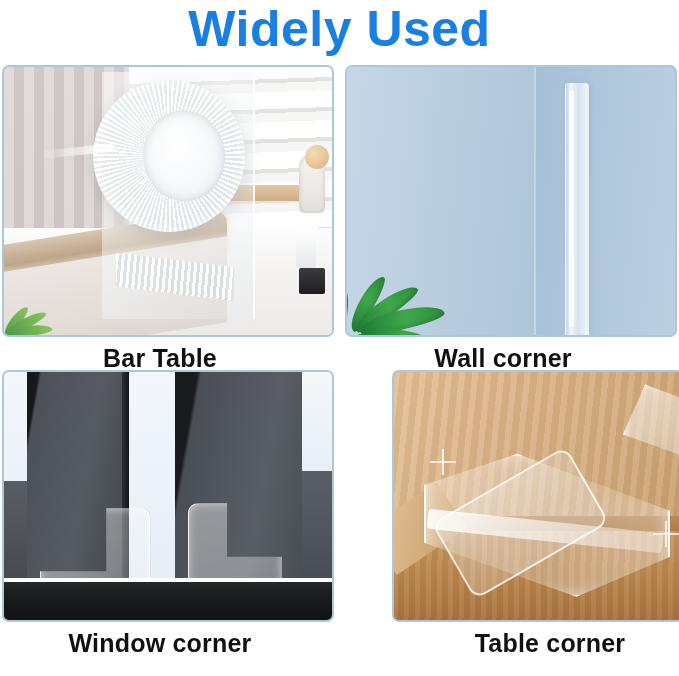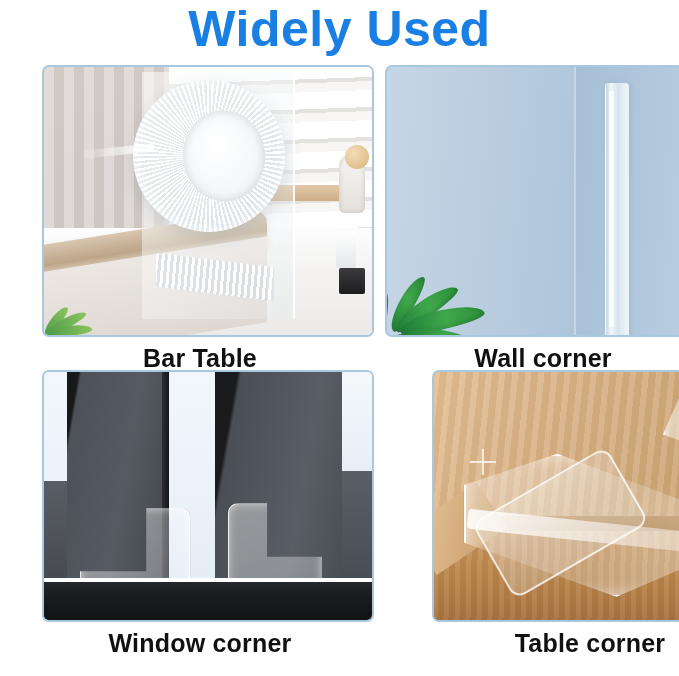--- a/index.html
+++ b/index.html
@@ -32,21 +32,20 @@
   
   .grid {
     position: absolute;
     left: 0; top: 62px;
     width: 679px;
     height: 614px;
   }
   .cell {
     position: absolute;
     width: 316px;
-    margin-left: 40px;
   }
   .cell-tl { left: 2px;   top: 3px; }
   .cell-tr { left: 345px; top: 3px; }
   .cell-bl { left: 2px;   top: 308px; }
   .cell-br { left: 345px; top: 308px; padding-left: 47px; }
 
   .photo {
     position: relative;
     width: 328px;
     height: 268px;

